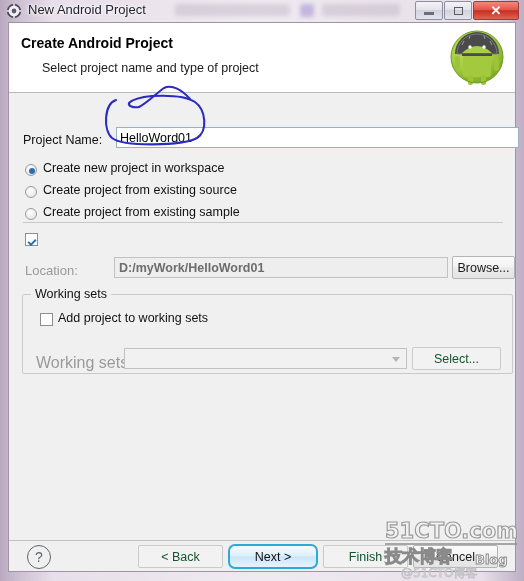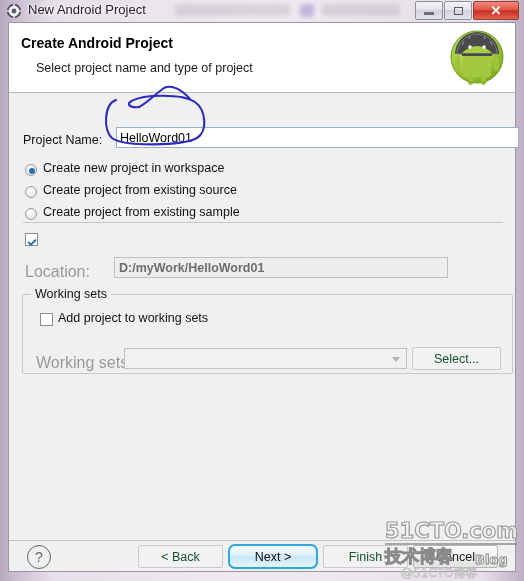--- a/index.html
+++ b/index.html
@@ -65,21 +65,21 @@
     position:absolute;left:0;top:0;width:506px;height:70px;
     background:#ffffff;
     border-bottom:1px solid #b8b8b8;
     box-sizing:border-box;
   }
   #header-title{
     position:absolute;left:12px;top:12px;
     font-size:14px;font-weight:bold;color:#000;
   }
   #header-sub{
-    position:absolute;left:27px;top:38px;
+    position:absolute;left:33px;top:38px;
     font-size:12.5px;color:#1b1b1b;
   }
   #android-logo{position:absolute;right:8px;top:4px;}
 
   #body{
     position:absolute;left:0;top:70px;width:506px;height:447px;
     background:#f0f0f0;
   }
 
   
@@ -113,21 +113,21 @@
     border:1px solid #8e8e8e;background:#fff;
   }
   .cbox.on::after{
     content:"";position:absolute;left:2px;top:5px;width:6px;height:3px;
     border-left:2px solid #2a6fb0;border-bottom:2px solid #2a6fb0;
     transform:rotate(-45deg);
   }
   .cb-label{position:absolute;font-size:12.5px;color:#111;white-space:nowrap;}
 
   
-  #loc-label{position:absolute;left:16px;top:170px;font-size:16px;color:#9a9a9a;}
+  #loc-label{position:absolute;left:16px;top:170px;font-size:13px;color:#9a9a9a;}
   #loc-input{
     position:absolute;left:105px;top:164px;width:334px;height:21px;
     box-sizing:border-box;background:#eeeeee;border:1px solid #c2c2c2;
     font-size:12.5px;color:#6d6d6d;padding:1px 4px;
     display:flex;align-items:center;font-weight:bold;
   }
   .btn{
     box-sizing:border-box;
     background:linear-gradient(to bottom,#fbfbfb 0%,#f2f2f2 48%,#eaeaea 52%,#e4e4e4 100%);
     border:1px solid #b4b4b4;border-radius:2px;
@@ -280,20 +280,21 @@
         <div class="radio"></div>
         <div class="radio-label">Create project from existing sample</div>
       </div>
 
       <div class="hsep" style="left:14px;top:129px;width:480px;"></div>
 
       <div class="cbox on" style="left:16px;top:140px;"></div>
 
       <div id="loc-label">Location:</div>
       <div id="loc-input">D:/myWork/HelloWord01</div>
+      <div id="browse-btn" class="btn">Browse...</div>
 
       <div id="ws-group"></div>
       <div id="ws-legend">Working sets</div>
 
       <div class="cbox" style="left:31px;top:220px;"></div>
       <div class="cb-label" style="left:49px;top:218px;">Add project to working sets</div>
 
       <div id="ws-label">Working sets:</div>
       <div id="ws-combo">
         <div class="arrow"></div>

